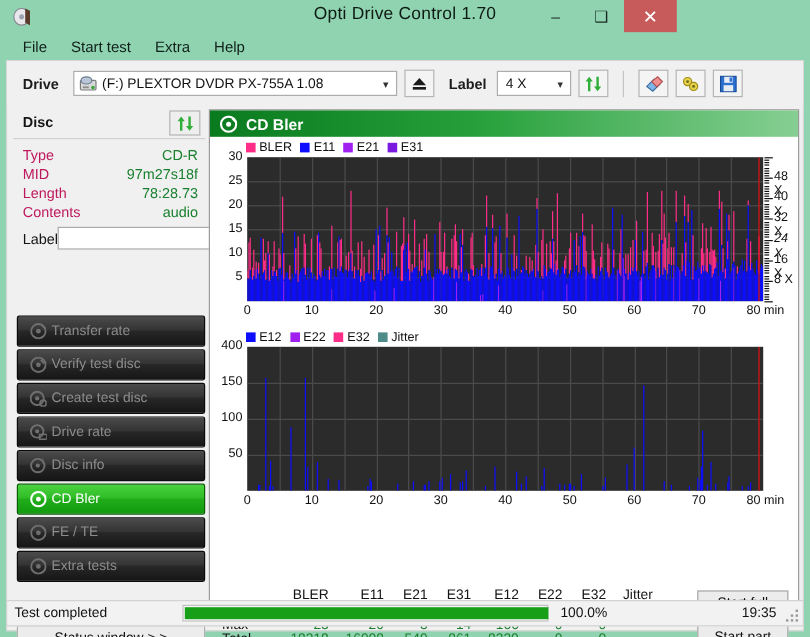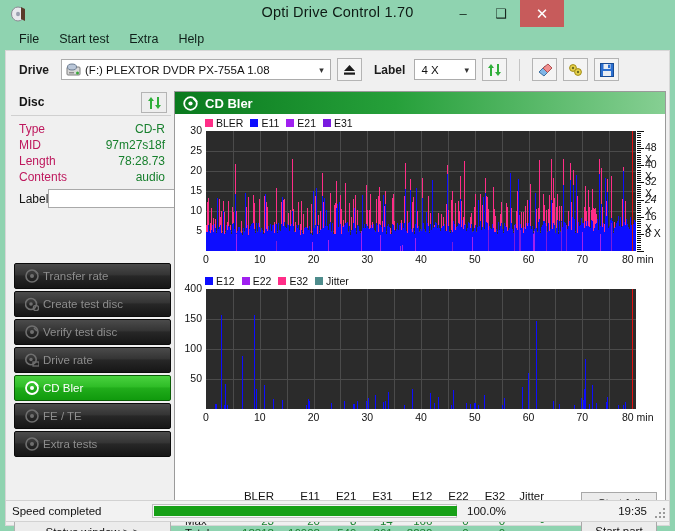--- a/index.html
+++ b/index.html
@@ -304,46 +304,56 @@
                 <circle cx="7" cy="7" r="6" fill="none" stroke="#6f6f6f" stroke-width="1.6"></circle>
                 <circle cx="7" cy="7" r="2" fill="#6f6f6f"></circle>
                 <path d="M10 2 L13 5" stroke="#6f6f6f" stroke-width="1.6"></path>
               </svg>
           </span>
           <span>Transfer rate</span>
         </div>
         <div class="navbtn">
           <span class="ico">
             <svg width="14" height="14" viewBox="0 0 14 14">
+                <circle cx="7" cy="7" r="6" fill="none" stroke="#6f6f6f" stroke-width="1.6"></circle>
+                <circle cx="7" cy="7" r="2" fill="#6f6f6f"></circle>
+                <path d="M9 3 L12 6" stroke="#6f6f6f" stroke-width="1.6"></path>
+              </svg>
+          </span>
+          <span>Verify test disc</span>
+        </div>
+        <div class="navbtn">
+          <span class="ico">
+            <svg width="14" height="14" viewBox="0 0 14 14">
                 <circle cx="6" cy="7" r="5.5" fill="none" stroke="#6f6f6f" stroke-width="1.6"></circle>
                 <circle cx="6" cy="7" r="1.8" fill="#6f6f6f"></circle>
                 <circle cx="11" cy="11" r="2.6" fill="none" stroke="#6f6f6f" stroke-width="1.4"></circle>
               </svg>
           </span>
           <span>Create test disc</span>
-        </div>
-        <div class="navbtn">
-          <span class="ico">
-            <svg width="14" height="14" viewBox="0 0 14 14">
-                <circle cx="7" cy="7" r="6" fill="none" stroke="#6f6f6f" stroke-width="1.6"></circle>
-                <circle cx="7" cy="7" r="2" fill="#6f6f6f"></circle>
-                <path d="M9 3 L12 6" stroke="#6f6f6f" stroke-width="1.6"></path>
-              </svg>
-          </span>
-          <span>Verify test disc</span>
         </div>
         <div class="navbtn">
           <span class="ico">
             <svg width="14" height="14" viewBox="0 0 14 14">
                 <circle cx="6" cy="6.5" r="5.2" fill="none" stroke="#6f6f6f" stroke-width="1.6"></circle>
                 <circle cx="6" cy="6.5" r="1.7" fill="#6f6f6f"></circle>
                 <rect x="8" y="9" width="6" height="4" fill="none" stroke="#6f6f6f" stroke-width="1.3"></rect>
               </svg>
           </span>
           <span>Drive rate</span>
+        </div>
+        <div class="navbtn">
+          <span class="ico">
+            <svg width="14" height="14" viewBox="0 0 14 14">
+                <circle cx="6.5" cy="7" r="5.6" fill="none" stroke="#6f6f6f" stroke-width="1.6"></circle>
+                <circle cx="6.5" cy="7" r="1.8" fill="#6f6f6f"></circle>
+                <text x="10" y="6" font-size="7" fill="#6f6f6f" font-family="sans-serif">i</text>
+              </svg>
+          </span>
+          <span>Disc info</span>
         </div>
         <div class="navbtn active">
           <span class="ico">
             <svg width="14" height="14" viewBox="0 0 14 14">
                 <circle cx="7" cy="7" r="6" fill="none" stroke="#ffffff" stroke-width="1.8"></circle>
                 <circle cx="7" cy="7" r="2" fill="#ffffff"></circle>
                 <path d="M10 2 L13 5" stroke="#ffffff" stroke-width="1.8"></path>
               </svg>
           </span>
           <span>CD Bler</span>
@@ -1314,21 +1324,21 @@
       </div>
 
       <div class="startbtns">
         <div class="startbtn">Start full</div>
         <div class="startbtn">Start part</div>
       </div>
     </div>
   </div>
 
   <div class="statusbar">
-    <span class="sb-text">Speed completed</span>
+    <span class="sb-text">Test completed</span>
     <div class="sb-prog">
       <div class="fill" id="prog-fill" style="width: 100%;"></div>
     </div>
     <span class="sb-pct">100.0%</span>
     <span class="sb-time">19:35</span>
     <span class="grip">
       <i style="right:0;bottom:0"></i>
         <i style="right:4px;bottom:0"></i>
         <i style="right:8px;bottom:0"></i>
       <i style="right:0;bottom:4px"></i>

